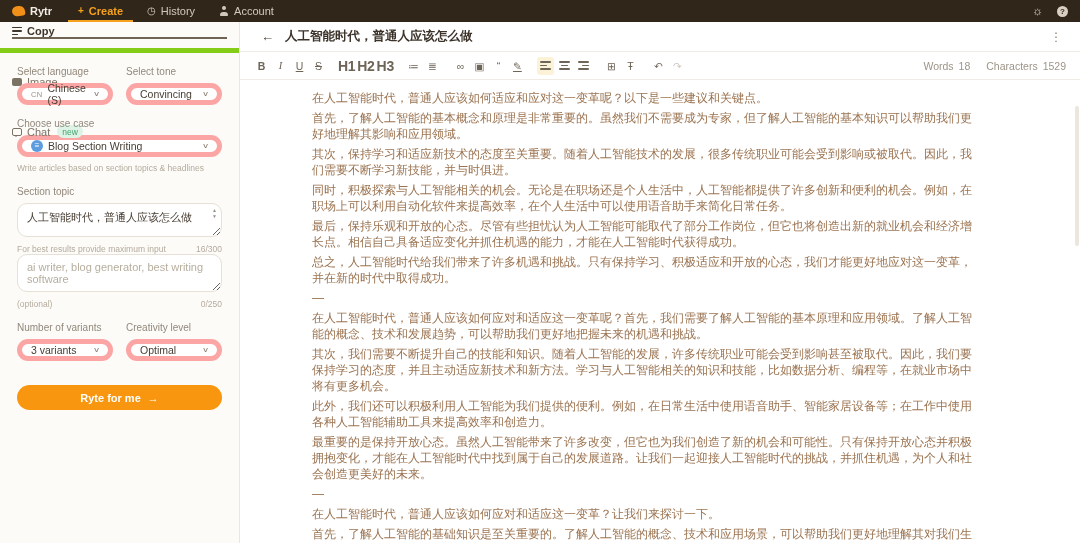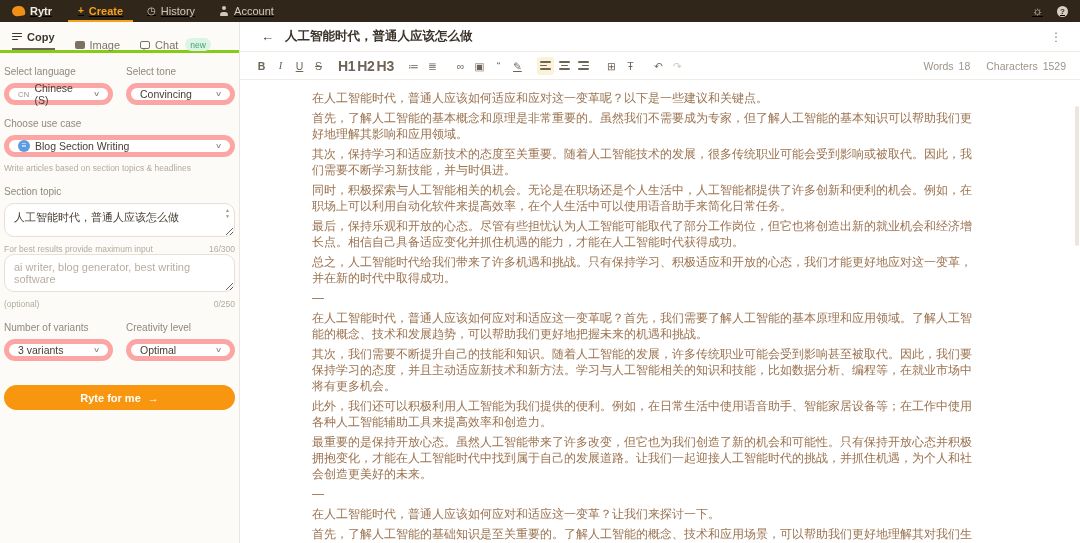--- a/index.html
+++ b/index.html
@@ -1,52 +1,52 @@
 <!DOCTYPE html>
 <html><head>
 <meta charset="utf-8">
 <style>
   * { margin:0; padding:0; box-sizing:border-box; }
   html,body { width:1080px; height:543px; overflow:hidden; background:#fff;
     font-family:"Liberation Sans", sans-serif; }
   .app { width:1080px; height:543px; display:flex; flex-direction:column; }
 
   
-  .nav { height:22px; background:#30261a; display:flex; align-items:center; padding:0 12px; flex:0 0 22px;text-decoration:underline; }
+  .nav { height:22px; background:#30261a; display:flex; align-items:center; padding:0 12px; flex:0 0 22px; }
   .brand { display:flex; align-items:center; gap:5px; color:#f2ede6; font-size:11px; font-weight:bold; margin-right:14px; height:100%; }
   .logo-blob { width:13px; height:10px; background:#f09018; border-radius:6px 7px 3px 6px; transform:rotate(-8deg); }
   .nav-item { display:flex; align-items:center; gap:5px; height:100%; padding:0 12px; font-size:11px; color:#d3c9bb; position:relative; cursor:pointer; }
   .nav-item.active { color:#f6a21c; font-weight:bold; }
   .nav-item.active::after { content:""; position:absolute; left:2px; right:2px; bottom:0; height:2px; background:#f6a21c; }
   .nav-ic { font-size:10px; line-height:1; }
   .nav-item.active .nav-ic { color:#f6a21c; }
   .person-icon { position:relative; width:10px; height:10px; display:inline-block; }
   .person-icon::before { content:""; position:absolute; top:0; left:3px; width:4px; height:4px; border-radius:50%; background:currentColor; }
   .person-icon::after { content:""; position:absolute; bottom:0; left:1px; width:8px; height:4px; border-radius:4px 4px 1px 1px; background:currentColor; }
   .nav-right { margin-left:auto; display:flex; align-items:center; gap:14px; }
   .sun { color:#d8cfc2; font-size:12px; cursor:pointer; }
   .help-icon { width:11px; height:11px; border-radius:50%; background:#d8cfc2; color:#30261a; font-size:8px; font-weight:bold; display:flex; align-items:center; justify-content:center; cursor:pointer; }
 
   
   .main-row { flex:1; display:flex; min-height:0; }
 
   
   .sidebar { width:240px; flex:0 0 240px; background:#fcfbf8; border-right:1px solid #ebe6de; }
-  .tabs { height:31px; display:flex; align-items:stretch; padding:0 12px; border-bottom:3px solid #84cc16; gap:20px; }
+  .tabs { height:31px; display:flex; align-items:stretch; padding:0 12px; border-bottom:5px solid #84cc16; gap:20px;flex-direction:column; }
   .tab { display:flex; align-items:center; gap:5px; font-size:11px; color:#7c7264; cursor:pointer; padding-top:17px; }
   .tab.active { color:#3e352b; font-weight:bold; border-bottom:2px solid #6e6355; padding-top:3px; }
   .copy-icon { display:inline-flex; flex-direction:column; gap:2px; width:10px; }
   .copy-icon i { display:block; height:1.3px; background:currentColor; border-radius:1px; }
   .copy-icon i:last-child { width:60%; }
   .image-icon { width:10px; height:8px; background:currentColor; border-radius:2px; display:inline-block; }
   .chat-icon { width:10px; height:8px; border:1.3px solid currentColor; border-radius:2px; position:relative; display:inline-block; }
   .chat-icon::after { content:""; position:absolute; bottom:-4px; left:1px; border:2px solid transparent; border-top-color:currentColor; }
   .badge-new { background:#dcf3e6; color:#44a36f; font-size:8.5px; padding:1.5px 5px; border-radius:7px; margin-left:2px; font-weight:normal; }
 
-  .form { padding:0 4px; }
+  .form { padding:0 17px; }
   .flabel { font-size:10px; color:#91887b; margin:13px 0 6px; }
   .row2 { display:flex; gap:13px; }
   .col { flex:1; min-width:0; }
   .pill { height:22px; border:5px solid #fca5a5; border-radius:12px; background:#fff; display:flex; align-items:center; padding:0 9px; font-size:10.5px; color:#463d33; gap:5px; cursor:pointer; }
   .chev { margin-left:auto; font-size:7px; color:#8d8477; transform:scaleX(1.4); }
   .lang-prefix { font-size:7.5px; color:#9a9084; letter-spacing:.3px; }
   .uc-icon { width:12px; height:12px; border-radius:50%; background:#5e9ce0; color:#fff; font-size:8px; line-height:12px; text-align:center; flex:0 0 12px; }
   .helper { font-size:8.5px; color:#b4ab9d; margin-top:6px; }
   .ta-wrap { position:relative; margin-top:0; }
   textarea.box { width:100%; border:1px solid #e6e0d6; border-radius:10px; padding:6px 14px 4px 9px; font-size:11px; color:#4a4036; font-family:inherit; background:#fff; height:34px; outline:none; }

